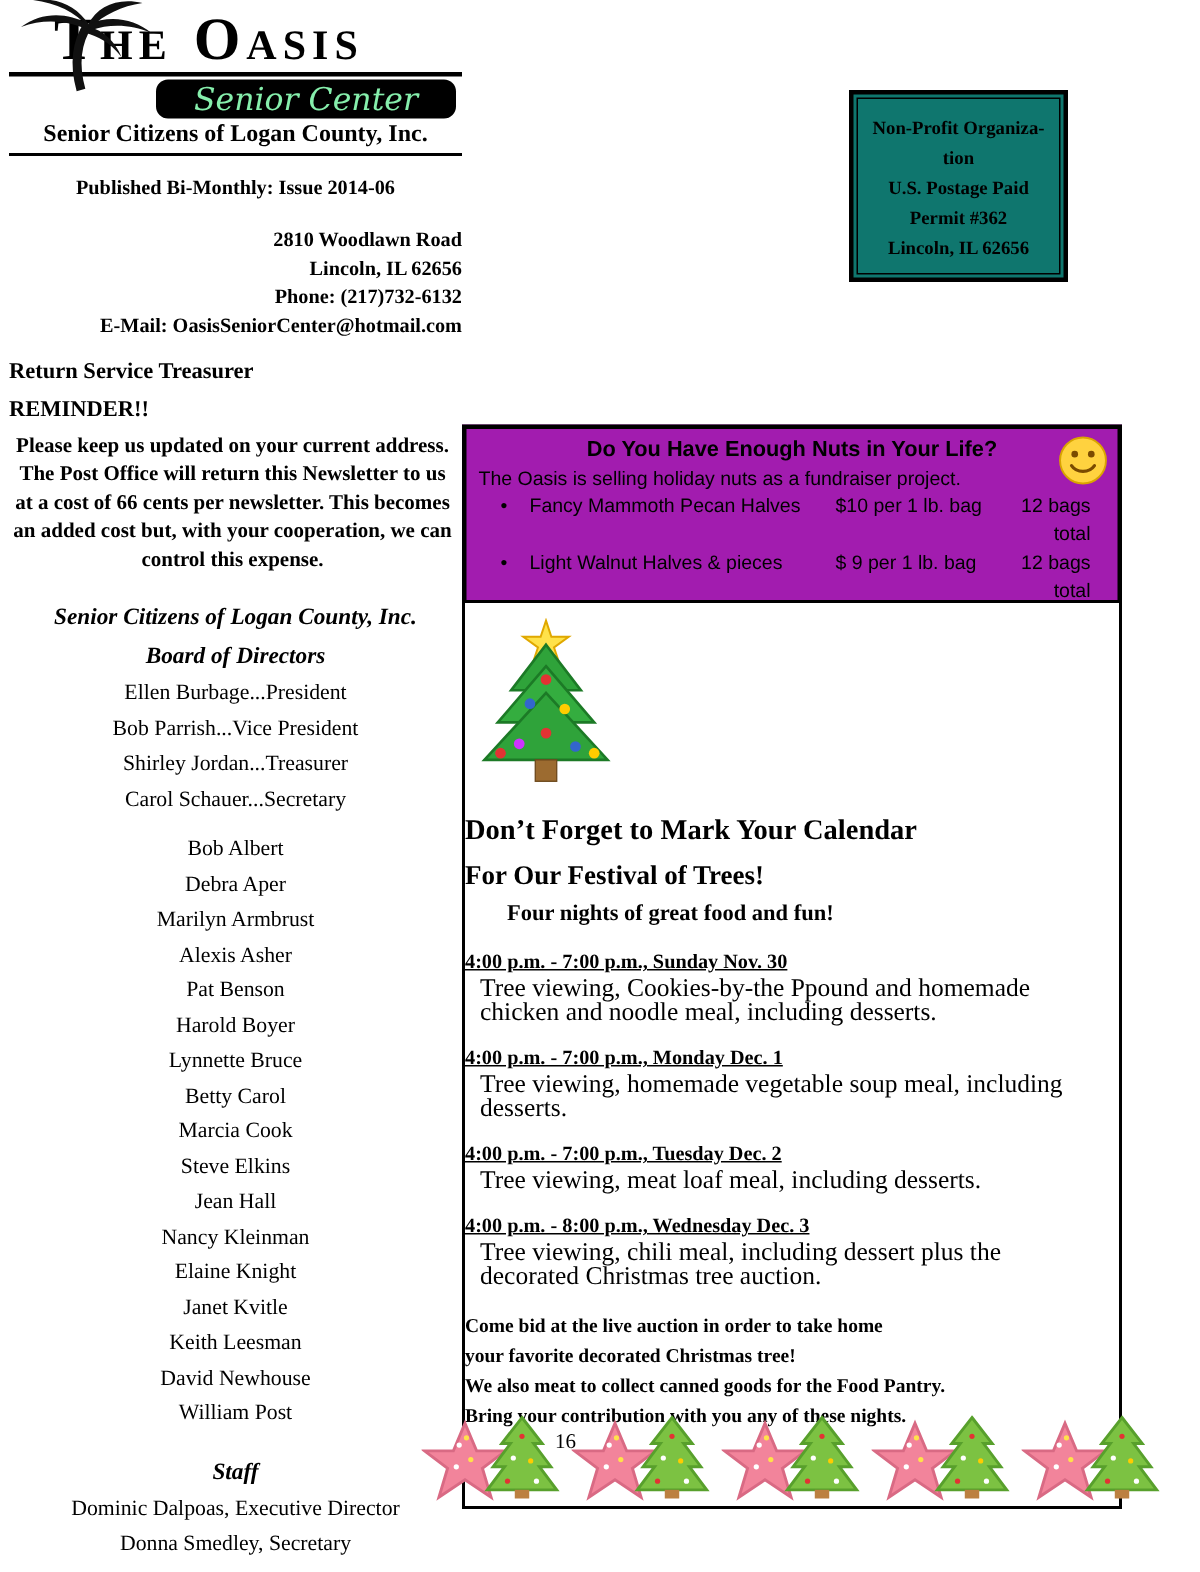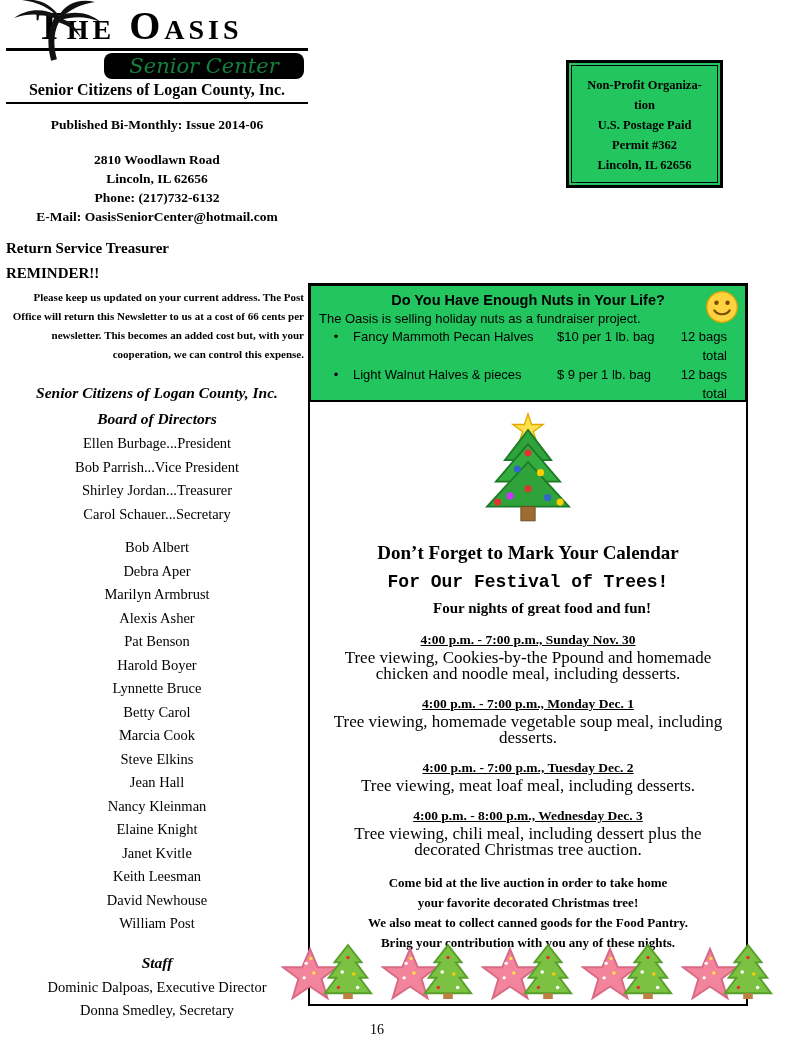--- a/index.html
+++ b/index.html
@@ -13,86 +13,86 @@
   .left-col{position:absolute;left:6px;top:4px;width:302px;}
 
   .masthead{position:relative;}
   .logo-title{
     font-variant:small-caps;font-weight:bold;font-size:40px;line-height:44px;
     letter-spacing:4px;padding-left:30px;white-space:nowrap;
   }
   .palm{position:absolute;left:-4px;top:-4px;pointer-events:none;}
   .logo-rule{height:3px;background:#000;margin-top:0px;}
   .senior-banner{
-    margin:2px 4px 0 auto;width:200px;background:#000;color:#15803d;
+    margin:2px 4px 0 auto;width:200px;background:#000;color:#86efac;
     font-style:italic;font-size:21px;line-height:26px;text-align:center;
     border-radius:8px;font-family:"DejaVu Serif", serif;
   }
   .org-name{
     font-weight:bold;font-size:16px;text-align:center;margin-top:2px;
     border-bottom:2px solid #000;padding-bottom:3px;
   }
 
   .nl-info{margin-top:12px;text-align:center;font-weight:bold;font-size:13.5px;line-height:18px;}
-  .contact{margin-top:16px;text-align:center;font-weight:bold;font-size:13.5px;line-height:19px;}
+  .contact{margin-top:16px;text-align:right;font-weight:bold;font-size:13.5px;line-height:19px;}
   .return-service{margin-top:14px;font-weight:bold;font-size:15px;}
   .reminder-title{margin-top:8px;font-weight:bold;font-size:15px;}
-  .reminder-body{margin-top:6px;font-weight:bold;font-size:11px;line-height:19px;text-align:right;padding-right:4px;}
+  .reminder-body{margin-top:6px;font-weight:bold;font-size:14px;line-height:19px;text-align:center;padding-right:4px;}
 
   .board{margin-top:16px;text-align:center;}
   .board-org,.board-title,.staff-title{font-weight:bold;font-style:italic;font-size:15.5px;line-height:26px;}
   .officer,.member,.staff-line{font-size:14.5px;line-height:23.5px;}
   .members{margin-top:10px;}
   .staff{margin-top:14px;text-align:center;}
 
   
   .postage-box{
-    position:absolute;left:566px;top:60px;width:157px;
-    border:3px solid #000;padding:2px;box-sizing:border-box;background:#22c55e;
+    position:absolute;left:566px;top:60px;width:146px;
+    border:3px solid #000;padding:2px;box-sizing:border-box;background:#0f766e;
   }
   .postage-inner{
     border:1px solid #000;padding:8px 4px;text-align:center;
     font-weight:bold;font-size:12.5px;line-height:18px;
   }
   .postage-inner div{margin-top:2px;}
 
   
   .nuts-box{
     position:absolute;left:308px;top:283px;width:440px;box-sizing:border-box;
-    border:3px solid #000;background:#22c55e;padding:5px 8px 8px;
+    border:3px solid #000;background:#a21caf;padding:5px 8px 8px;
     font-family:"Liberation Sans", sans-serif;
   }
   .nuts-title{text-align:center;font-weight:bold;font-size:14.5px;line-height:18px;}
   .nuts-intro{font-size:13px;line-height:17px;margin-top:1px;}
   .nuts-row{display:grid;grid-template-columns:34px 204px 116px 1fr;font-size:13px;line-height:19px;}
   .nuts-bullet{text-align:center;}
   .nuts-total{text-align:right;padding-right:10px;}
   .smiley{position:absolute;right:6px;top:4px;}
 
   
   .festival-box{
     position:absolute;left:308px;top:400px;width:440px;height:606px;box-sizing:border-box;
-    border:2px solid #000;background:#fff;text-align:center;padding-top:10px;
+    border:2px solid #000;background:#fff;padding-top:10px;
   }
   .fest-h1{font-weight:bold;font-size:19px;line-height:26px;margin-top:8px;}
-  .fest-h2{font-weight:bold;font-size:18px;line-height:24px;margin-top:4px;font-family:Liberation Mono, monospace;}
+  .fest-h2{font-weight:bold;font-size:18px;line-height:24px;margin-top:4px;}
   .fest-h3{font-weight:bold;font-size:15px;line-height:20px;margin-top:4px;margin-left:28px;}
   .session{margin-top:13px;}
   .session-time{font-weight:bold;font-size:13.5px;text-decoration:underline;line-height:17px;}
   .session-desc{font-size:17px;line-height:16px;margin-top:2px;padding:0 10px;}
   .closing{margin-top:15px;font-weight:bold;font-size:13px;line-height:19px;}
   .closing div{margin-top:1px;}
   .cookie-row{
     position:absolute;left:0;right:0;bottom:2px;
     display:flex;justify-content:center;align-items:flex-end;gap:6px;
   }
   .cookie-pair{display:inline-flex;align-items:flex-end;}
   .cookie-pair .tree-c{margin-left:-18px;}
 
-  .page-number{position:absolute;left:370px;top:1022px;font-size:14px;}
+  .page-number{position:absolute;left:370px;top:954px;font-size:14px;}
 </style>
 </head>
 <body>
 
 <svg width="0" height="0" style="position:absolute" aria-hidden="true">
   <defs>
     <g id="star-cookie-sym">
       <polygon points="30,2 38,21 58,21 42,33 48,53 30,41 12,53 18,33 2,21 22,21" fill="#f2849b" stroke="#d96a84" stroke-width="2"></polygon>
       <circle cx="26" cy="17" r="1.8" fill="#fff"></circle>
       <circle cx="34" cy="27" r="1.8" fill="#ffe24a"></circle>

